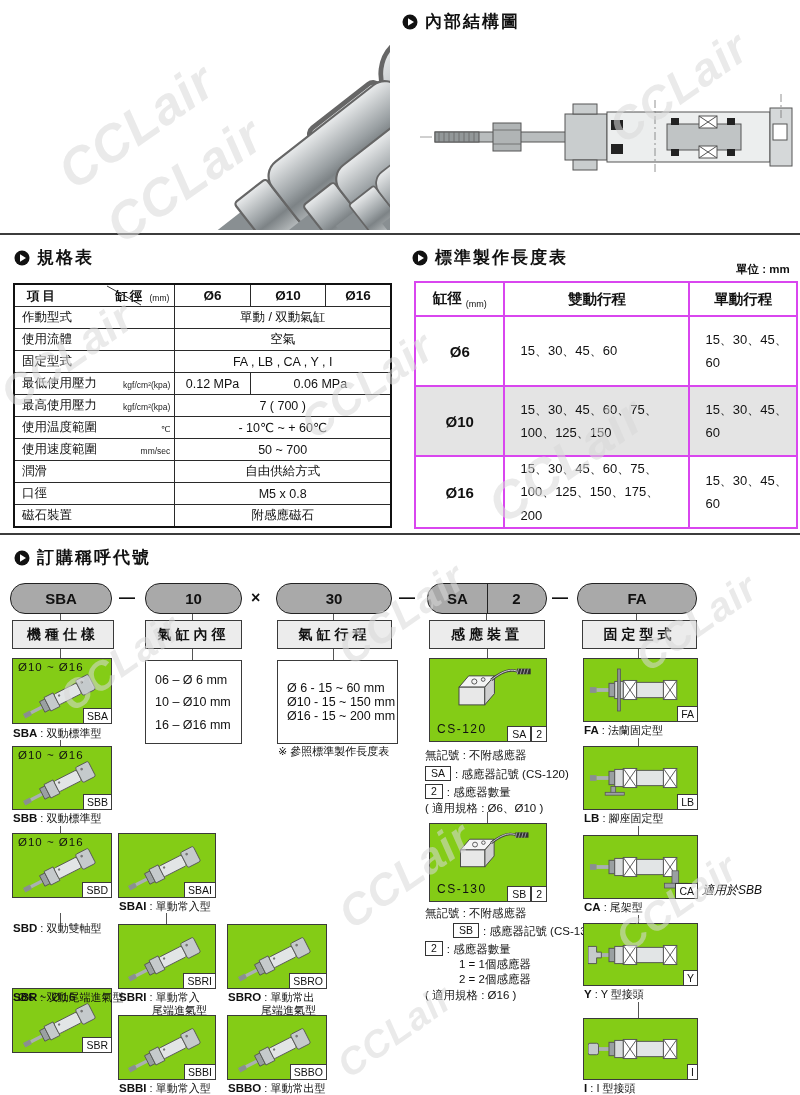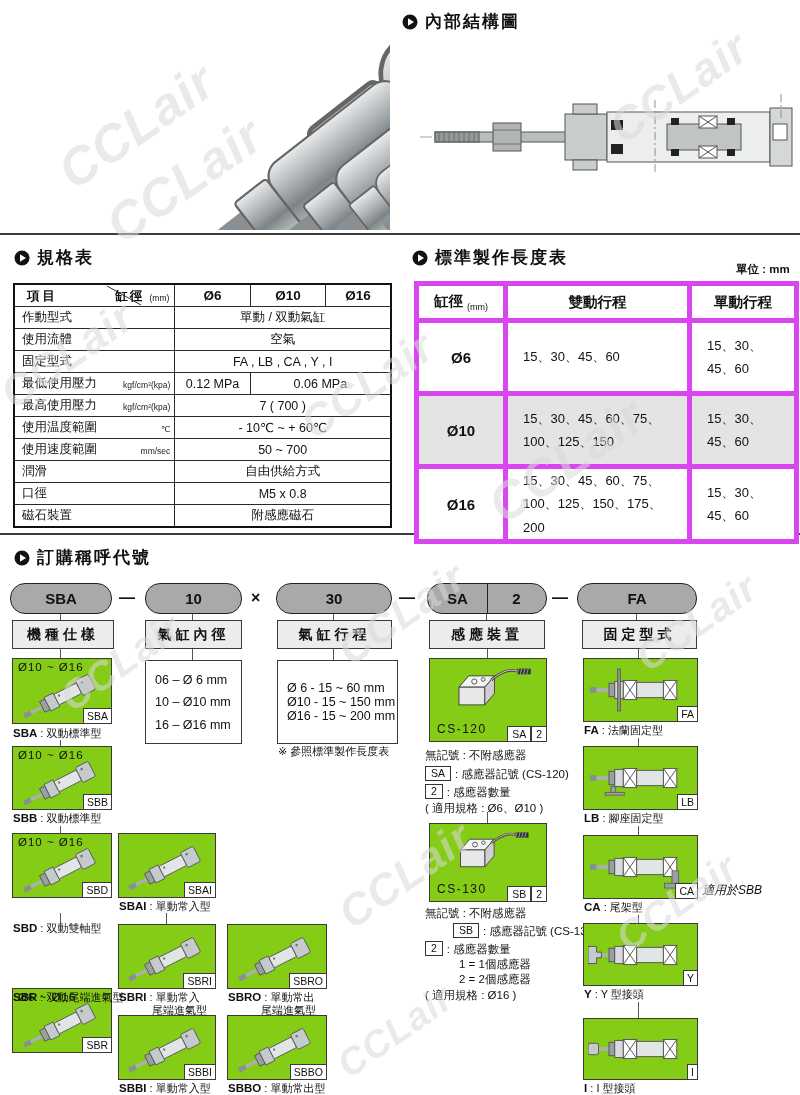--- a/index.html
+++ b/index.html
@@ -19,21 +19,21 @@
   table.spec th{font-weight:bold;font-size:13.5px;}
   table.spec td.lbl{text-align:left;padding:0 4px 0 7px;}
   table.spec td.lbl .u{float:right;font-size:8.5px;padding-top:5px;color:#222;}
   .diag{position:relative;}
   .diag .a{position:absolute;left:12px;top:3px;font-size:12.5px;font-weight:bold;letter-spacing:3px;}
   .diag .b{position:absolute;right:30px;top:3px;font-size:12.5px;font-weight:bold;letter-spacing:2px;}
   .diag .bu{position:absolute;right:5px;top:8px;font-size:8.5px;font-weight:normal;}
   .diag svg{position:absolute;left:0;top:0;}
   
   table.stk{border-collapse:collapse;width:384px;table-layout:fixed;font-size:13px;border:2px solid #111;background:#fff;}
-  table.stk th,table.stk td{border:5px solid #d946ef;padding:0;white-space:nowrap;overflow:hidden;}
+  table.stk th,table.stk td{border:2px solid #d946ef;padding:0;white-space:nowrap;overflow:hidden;}
   table.stk th{height:32px;font-size:14.5px;font-weight:bold;text-align:center;}
   table.stk th .u{font-size:9px;font-weight:normal;vertical-align:-4px;}
   table.stk td{height:68px;}
   table.stk td.bore{text-align:center;font-weight:bold;font-size:15px;}
   table.stk td.strokes{text-align:left;padding:0 8px 0 15px;white-space:normal;line-height:1.8;}
   table.stk tr.shade td{background:#e4e4e4;}
   .unitnote{position:absolute;font-size:11.5px;font-weight:bold;z-index:3;}
   
   .pill{position:absolute;height:29px;background:#a9a9a9;border:1.5px solid #222;border-radius:15px;
         display:flex;align-items:center;justify-content:center;font-weight:bold;font-size:15px;z-index:3;}

